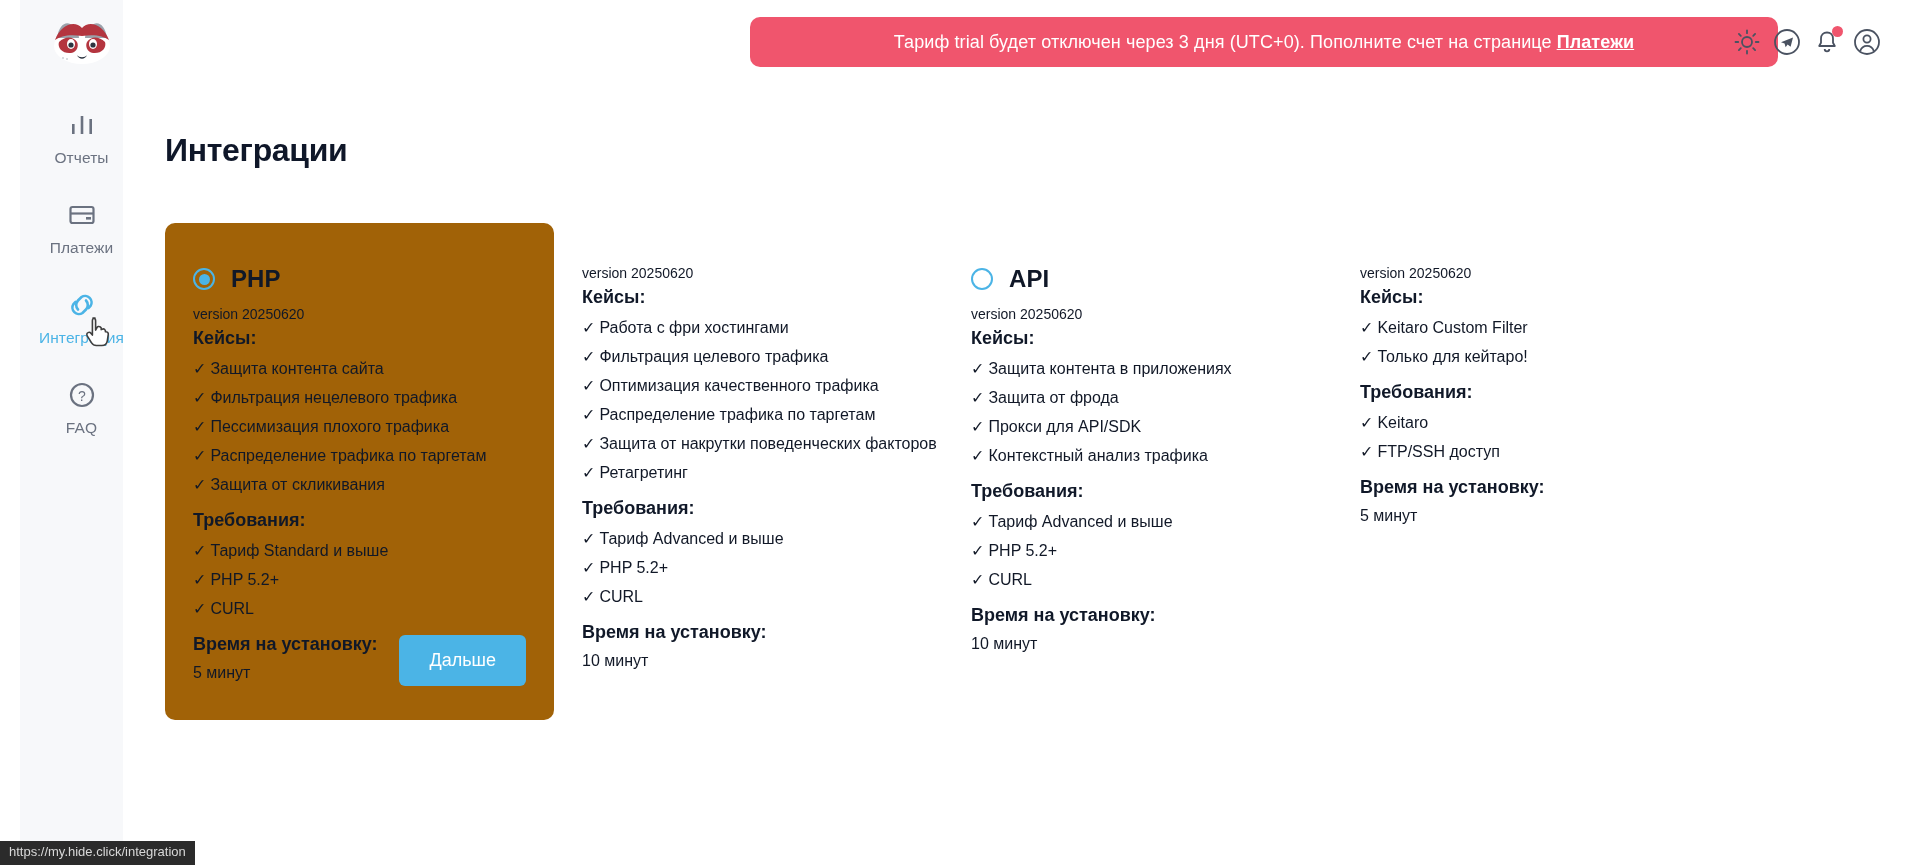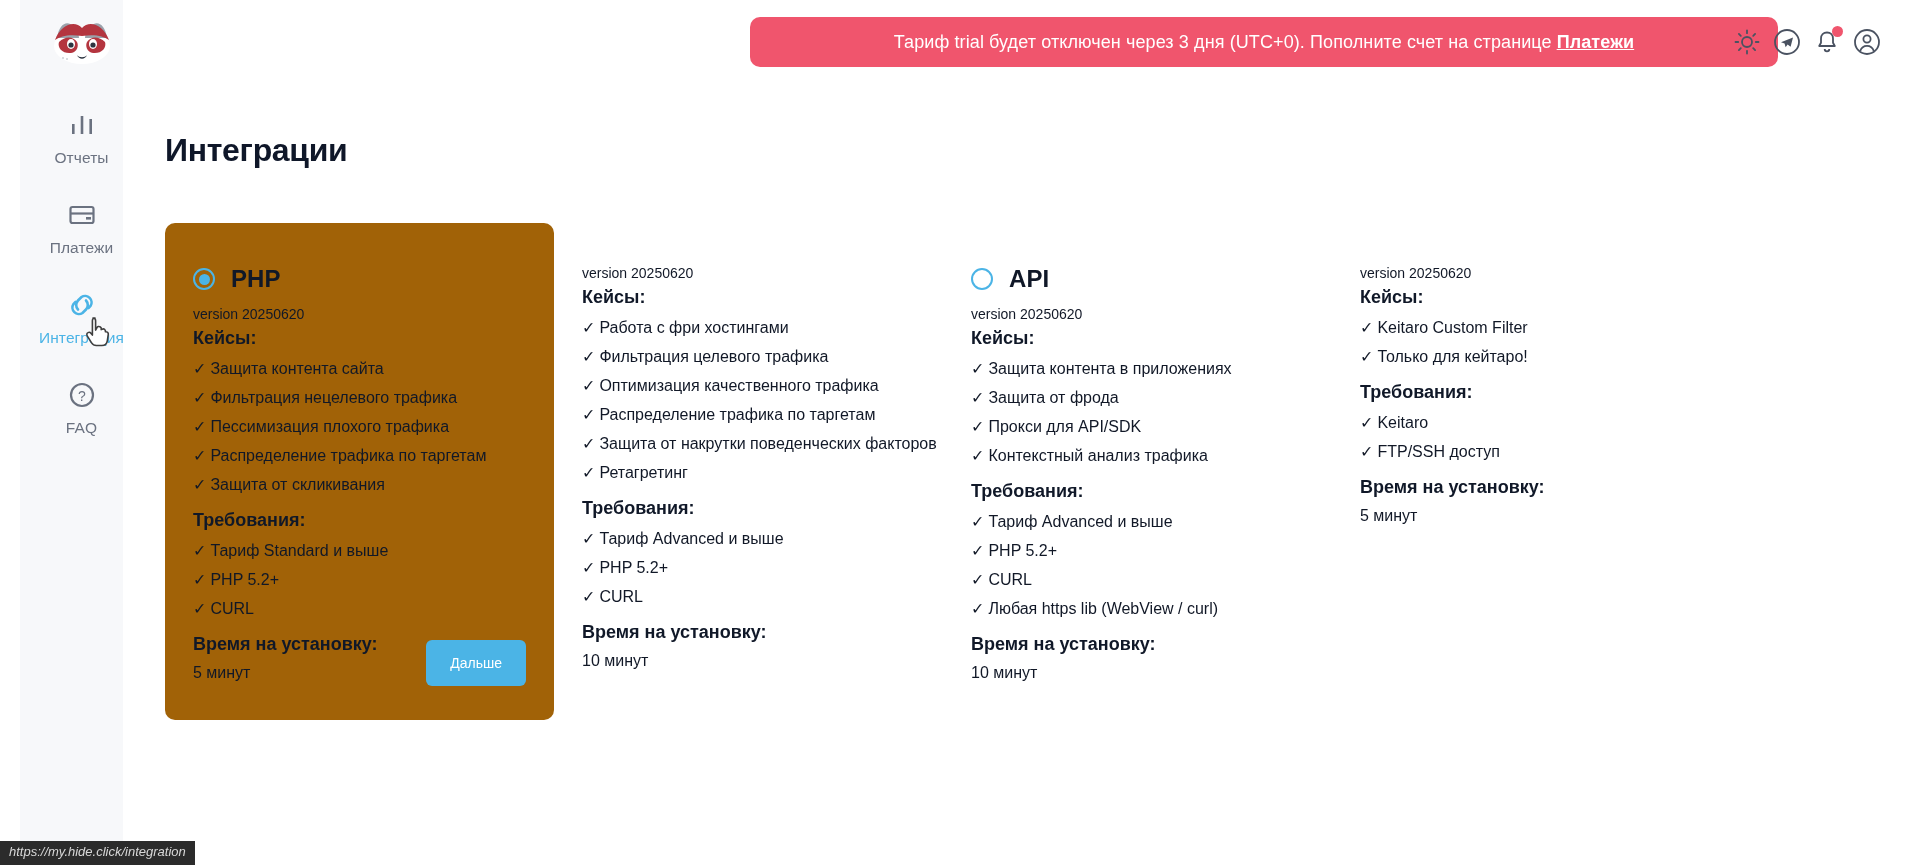--- a/index.html
+++ b/index.html
@@ -72,28 +72,28 @@
   .version { font-size:14px; color:#111827; margin-bottom:6px; }
   .sec-title { font-size:18px; font-weight:bold; color:#101828; margin-top:11px; margin-bottom:5px; }
   .sec-title.first { margin-top:0; }
   .li { font-size:16px; color:#111827; line-height:29px; white-space:nowrap; }
   .li .chk { margin-right:4px; }
   .timeval { font-size:16px; color:#111827; line-height:26px; }
   .next-btn {
     position:absolute; right:28px; bottom:34px;
     background:#4bb4e6; color:#fff; border:none; border-radius:6px;
     font-family:"Liberation Sans", sans-serif;
-    font-size:14px; padding:15px 24px; cursor:pointer;
+    font-size:18px; padding:15px 30px; cursor:pointer;
   }
 
   
   .statusbar {
     position:absolute; left:0; bottom:0; height:24px;
     background:#2b2b2b; color:#d8d8d8; font-size:13px;
-    padding:3px 9px 0 9px; white-space:nowrap;font-style:italic;
+    padding:3px 9px 0 9px; white-space:nowrap;
   }
 </style>
 </head>
 <body>
 
 <div id="app">
 
   <div class="sidebar">
     <div class="logo-wrap">
       <svg class="logo" viewBox="0 0 62 48">
@@ -248,21 +248,20 @@
           <div class="version">version 20250620</div>
           <div class="sec-title first">Кейсы:</div>
           <div class="li"><span class="chk">✓</span><span>Защита контента в приложениях</span></div>
           <div class="li"><span class="chk">✓</span><span>Защита от фрода</span></div>
           <div class="li"><span class="chk">✓</span><span>Прокси для API/SDK</span></div>
           <div class="li"><span class="chk">✓</span><span>Контекстный анализ трафика</span></div>
           <div class="sec-title">Требования:</div>
           <div class="li"><span class="chk">✓</span><span>Тариф Advanced и выше</span></div>
           <div class="li"><span class="chk">✓</span><span>PHP 5.2+</span></div>
           <div class="li"><span class="chk">✓</span><span>CURL</span></div>
-          <div class="li"><span class="chk">✓</span><span>Любая https lib (WebView / curl)</span></div>
           <div class="sec-title">Время на установку:</div>
           <div class="timeval">10 минут</div>
         </div>
         <div class="card">
           <div class="version">version 20250620</div>
           <div class="sec-title first">Кейсы:</div>
           <div class="li"><span class="chk">✓</span><span>Keitaro Custom Filter</span></div>
           <div class="li"><span class="chk">✓</span><span>Только для кейтаро!</span></div>
           <div class="sec-title">Требования:</div>
           <div class="li"><span class="chk">✓</span><span>Keitaro</span></div>

